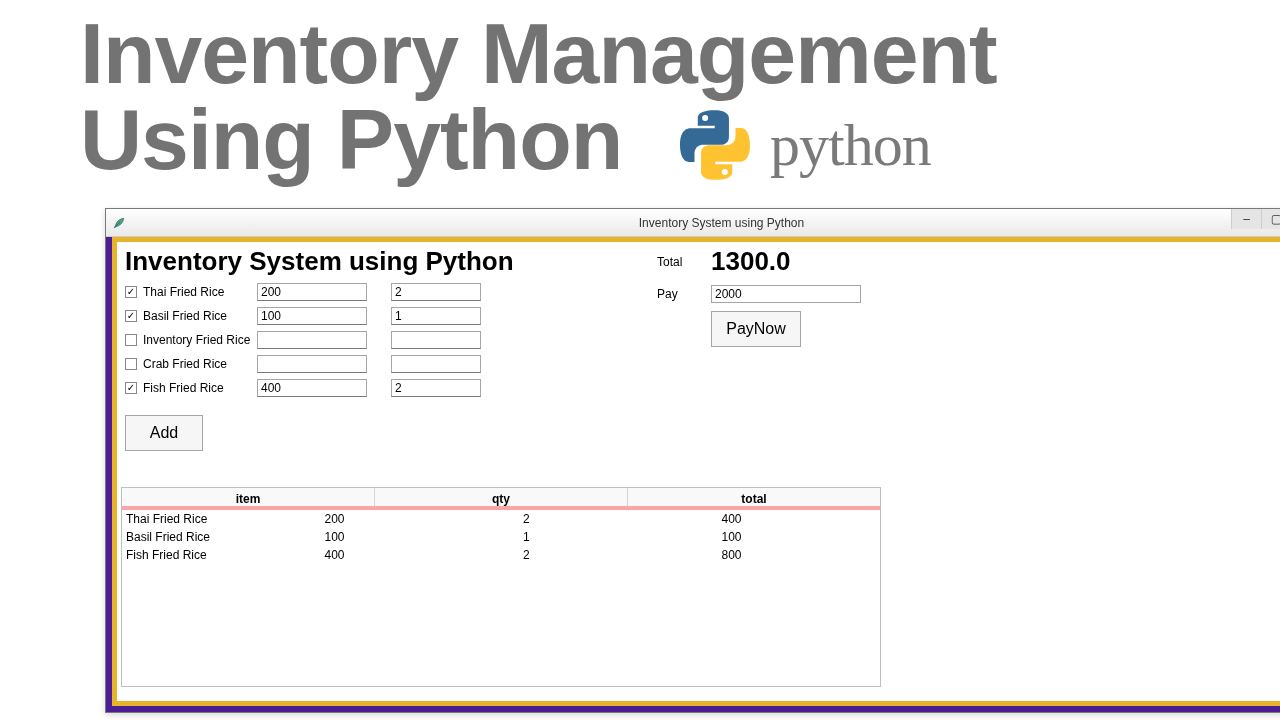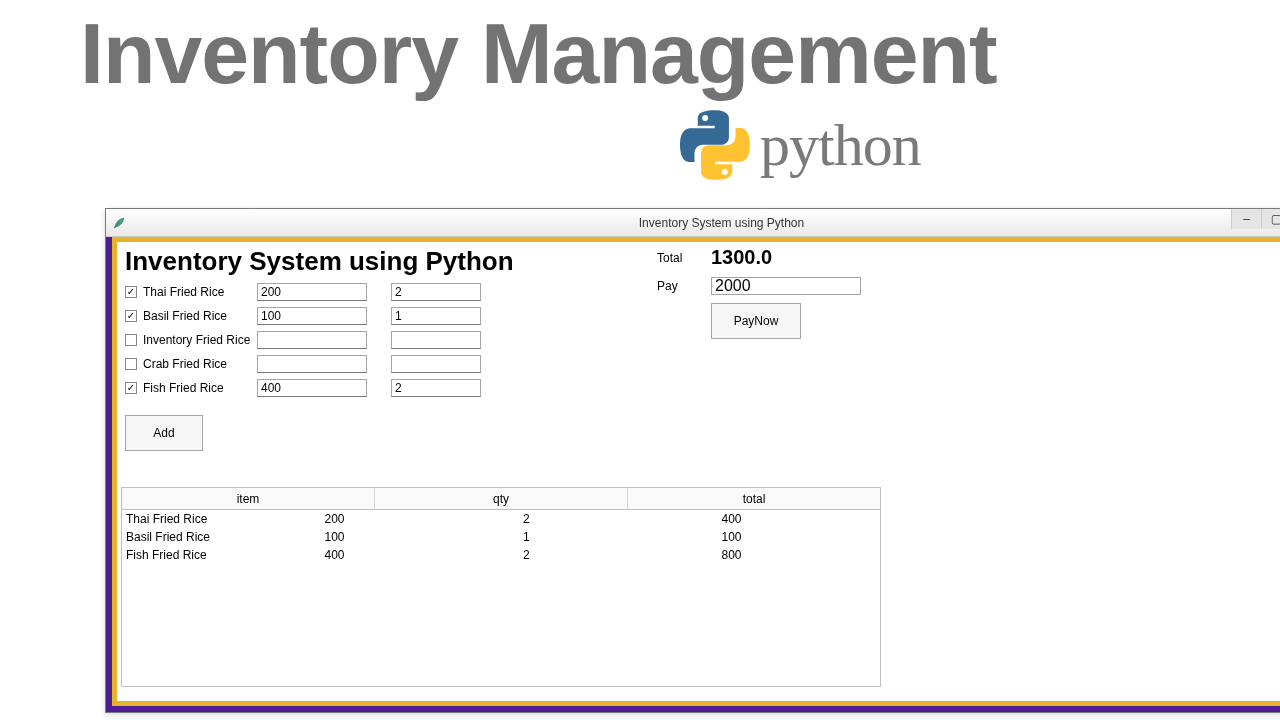--- a/index.html
+++ b/index.html
@@ -18,21 +18,21 @@
     line-height: 1.0;
     padding: 10px 0 0 80px;
     letter-spacing: -1px;
   }
   .python-brand {
     position: absolute;
     top: 110px;
     left: 680px;
     display: flex;
     align-items: center;
-    gap: 10px;
+    gap: 20px;
   }
   .python-logo {
     width: 70px;
     height: 70px;
   }
   .python-text {
     font-size: 60px;
     color: #7a7a7a;
     font-family: Georgia, serif;
     letter-spacing: -1px;
@@ -136,59 +136,60 @@
     padding: 1px 3px;
     border-bottom-color: #7a7a7a;
   }
   .txt.qty { width: 90px; margin-left: 18px; }
   .add-btn, .pay-btn {
     margin-top: 18px;
     width: 78px;
     height: 36px;
     border: 1px solid #a5a5a5;
     background: #f6f6f6;
-    font-size: 12px;
+    font-size: 16px;
     display: flex;
     align-items: center;
     justify-content: center;
   }
   .right-pane {
     position: absolute;
     top: 4px;
     left: 540px;
     font-size: 12px;
   }
   .rp-row { display: flex; align-items: center; margin-bottom: 8px; }
   .rp-label { width: 54px; }
-  .rp-big { font-size: 20px; font-weight: bold; }
+  .rp-big { font-size: 26px; font-weight: bold; }
   .rp-input {
     width: 150px;
     height: 18px;
     border: 1px solid #a5a5a5;
     background: #fff;
-    font-size: 16px;
+    font-size: 12px;
     padding: 4px 3px;
   }
   .pay-btn { margin-left: 54px; margin-top: 6px; width:90px; }
   
   .grid {
     position: absolute;
     top: 245px;
     left: 4px;
     width: 760px;
     height: 200px;
     border: 1px solid #c0c0c0;
     background: #fff;
     font-size: 12px;
   }
   .grid-head {
     display: flex;
     height: 22px;
     background: #f9f9f9;
-    border-bottom: 1px solid #fca5a5;
+    border-bottom: 4px solid #fca5a5;
+    font-weight: bold;
   }
   .gh {
     flex: 1;
     border-right: 1px solid #d5d5d5;
     text-align: center;
     line-height: 22px;
   }
   .gh:last-child { border-right: none; }
   .grid-body .gr {
     display: flex;
@@ -196,20 +197,21 @@
     line-height: 18px;
   }
   .gc { flex: 1; padding-left: 4px; }
   .gc.num { padding-left: 40px; }
 </style>
 </head>
 <body>
 
 <div class="headline">
   <div>Inventory Management</div>
+  <div>Using Python</div>
 </div>
 
 <div class="python-brand">
   <svg class="python-logo" viewBox="0 0 256 255">
     <path d="M126 0c-65 0-61 28-61 28v29h62v9H38S0 62 0 127s33 63 33 63h20v-30s-1-33 33-33h62s31 1 31-30V31S184 0 126 0zM92 18a11 11 0 1 1 0 22 11 11 0 0 1 0-22z" fill="#366a96"></path>
     <path d="M130 255c65 0 61-28 61-28v-29h-62v-9h89s38 4 38-61-33-63-33-63h-20v30s1 33-33 33h-62s-31-1-31 30v66s-5 31 53 31zm34-18a11 11 0 1 1 0-22 11 11 0 0 1 0 22z" fill="#ffc331"></path>
   </svg>
   <span class="python-text">python</span>
 </div>
 

